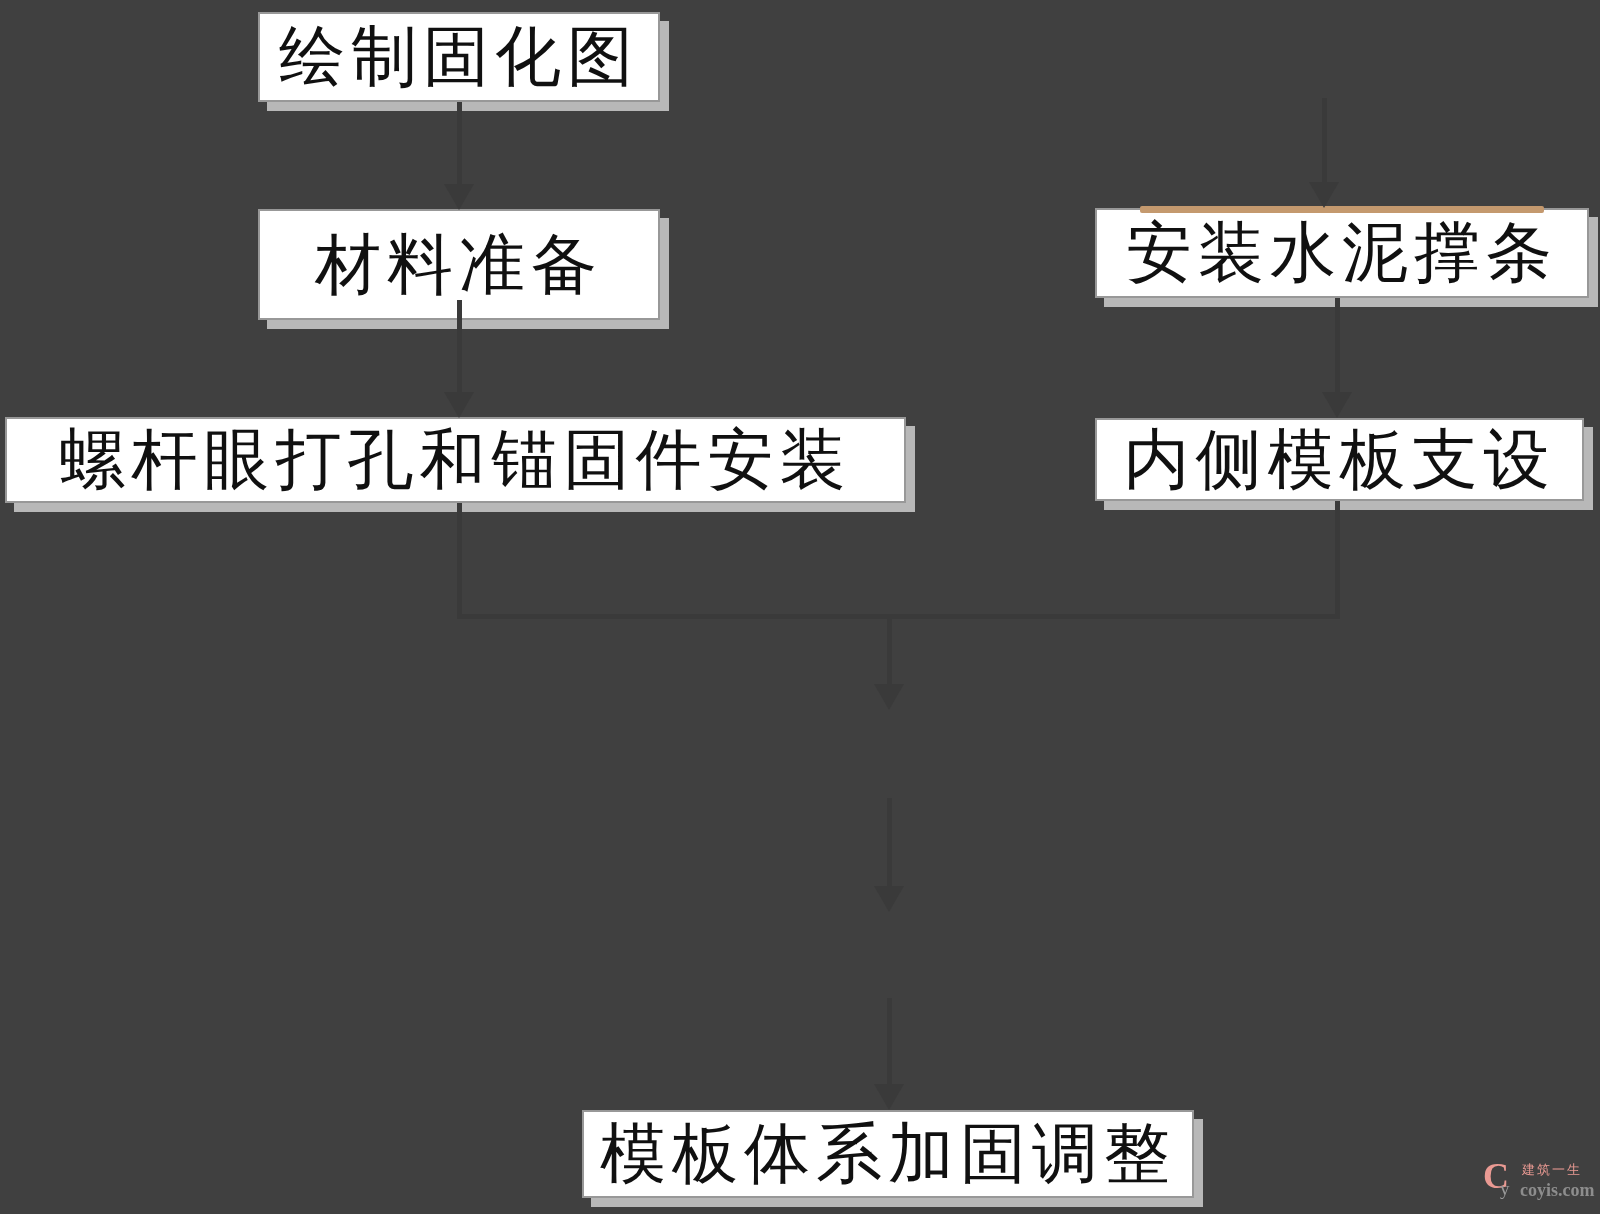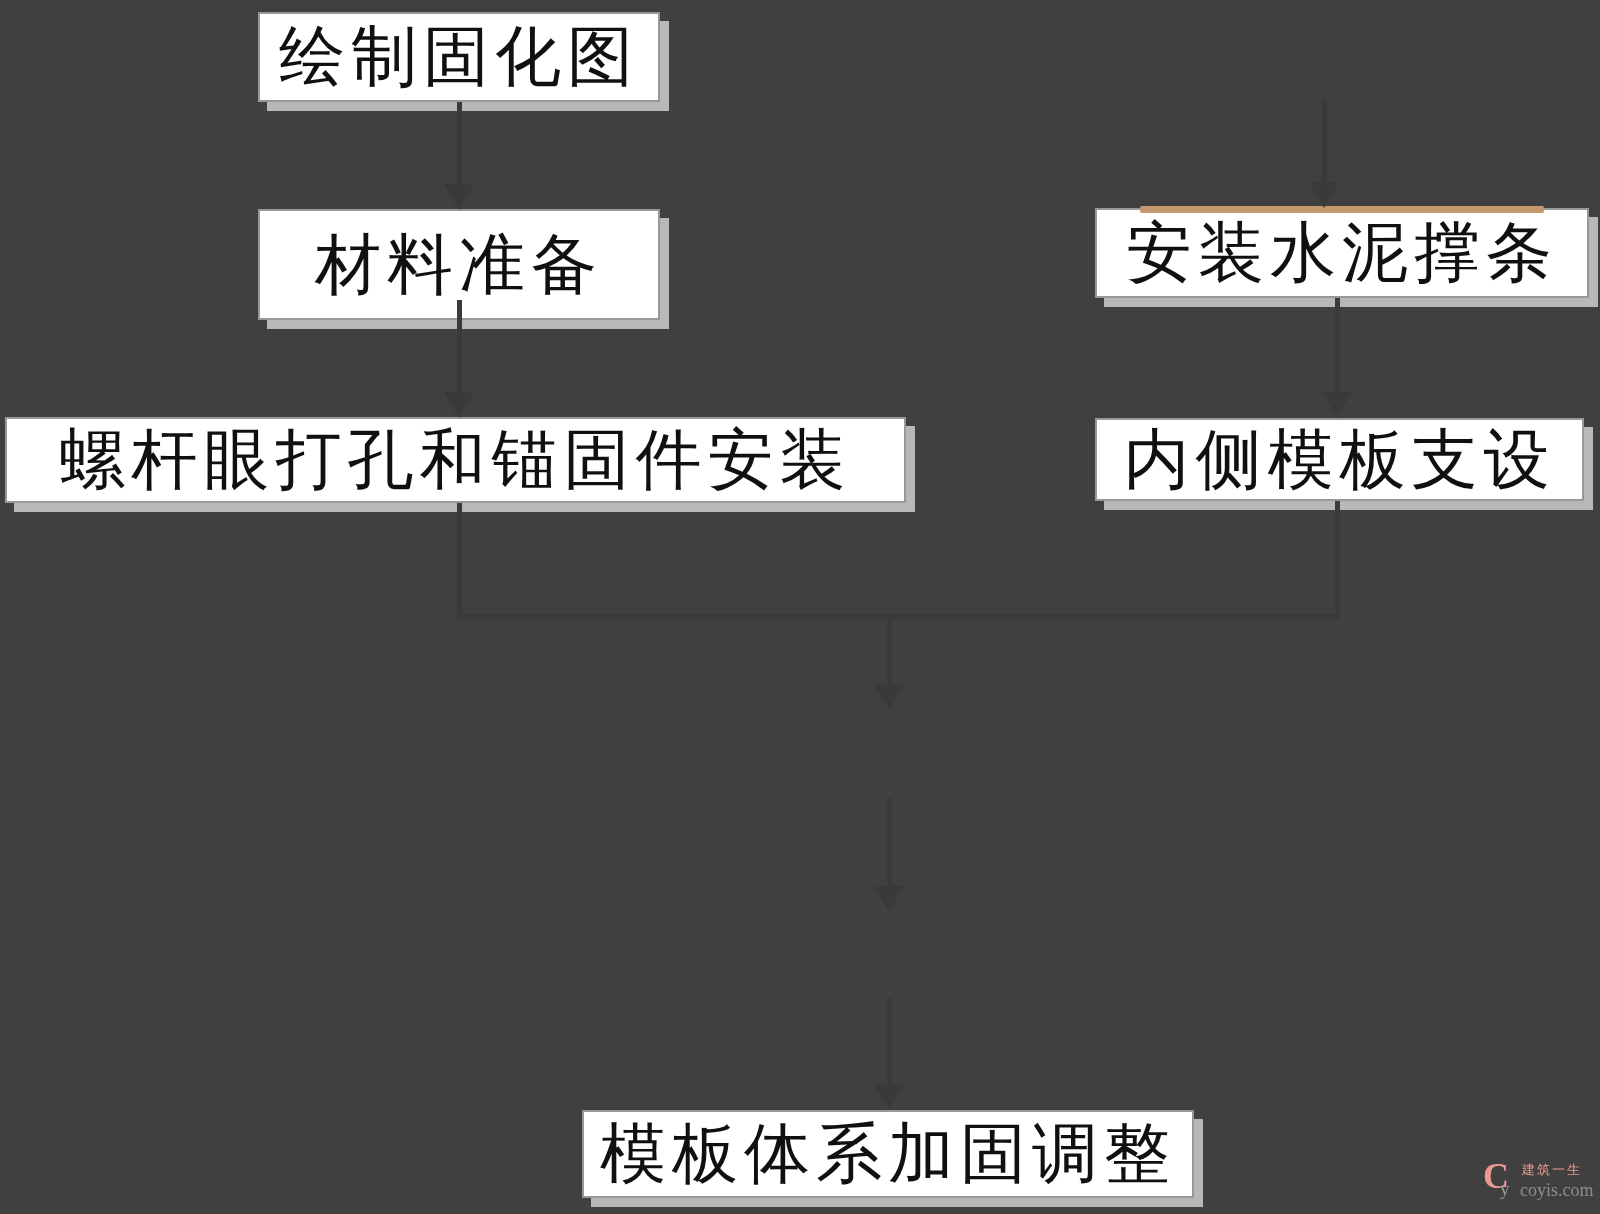--- a/index.html
+++ b/index.html
@@ -54,21 +54,21 @@
   
   .wm { position:absolute; left:1483px; top:1158px; width:115px; height:52px;
         font-family:"Liberation Serif","DejaVu Serif",serif; }
   .wm-c { position:absolute; left:0; top:0; font-size:36px; line-height:36px;
           font-weight:bold; color:#ea9a93; }
   .wm-y { position:absolute; left:17px; top:21px; font-size:19px; line-height:19px;
           color:#9a9a9a; }
   .wm-brand { position:absolute; left:39px; top:5px; font-size:13px; line-height:13px;
           color:#ea9a93; letter-spacing:2px; font-family:Liberation Serif, serif; }
   .wm-site  { position:absolute; left:37px; top:23px; font-size:18px; line-height:18px;
-          color:#8d8d8d; }
+          color:#8d8d8d;font-weight:bold; }
 </style>
 </head>
 <body>
 
 <div class="stage">
 
   <div class="box b1">
     <span>绘制固化图</span>
   </div>
   <div class="box b2">

